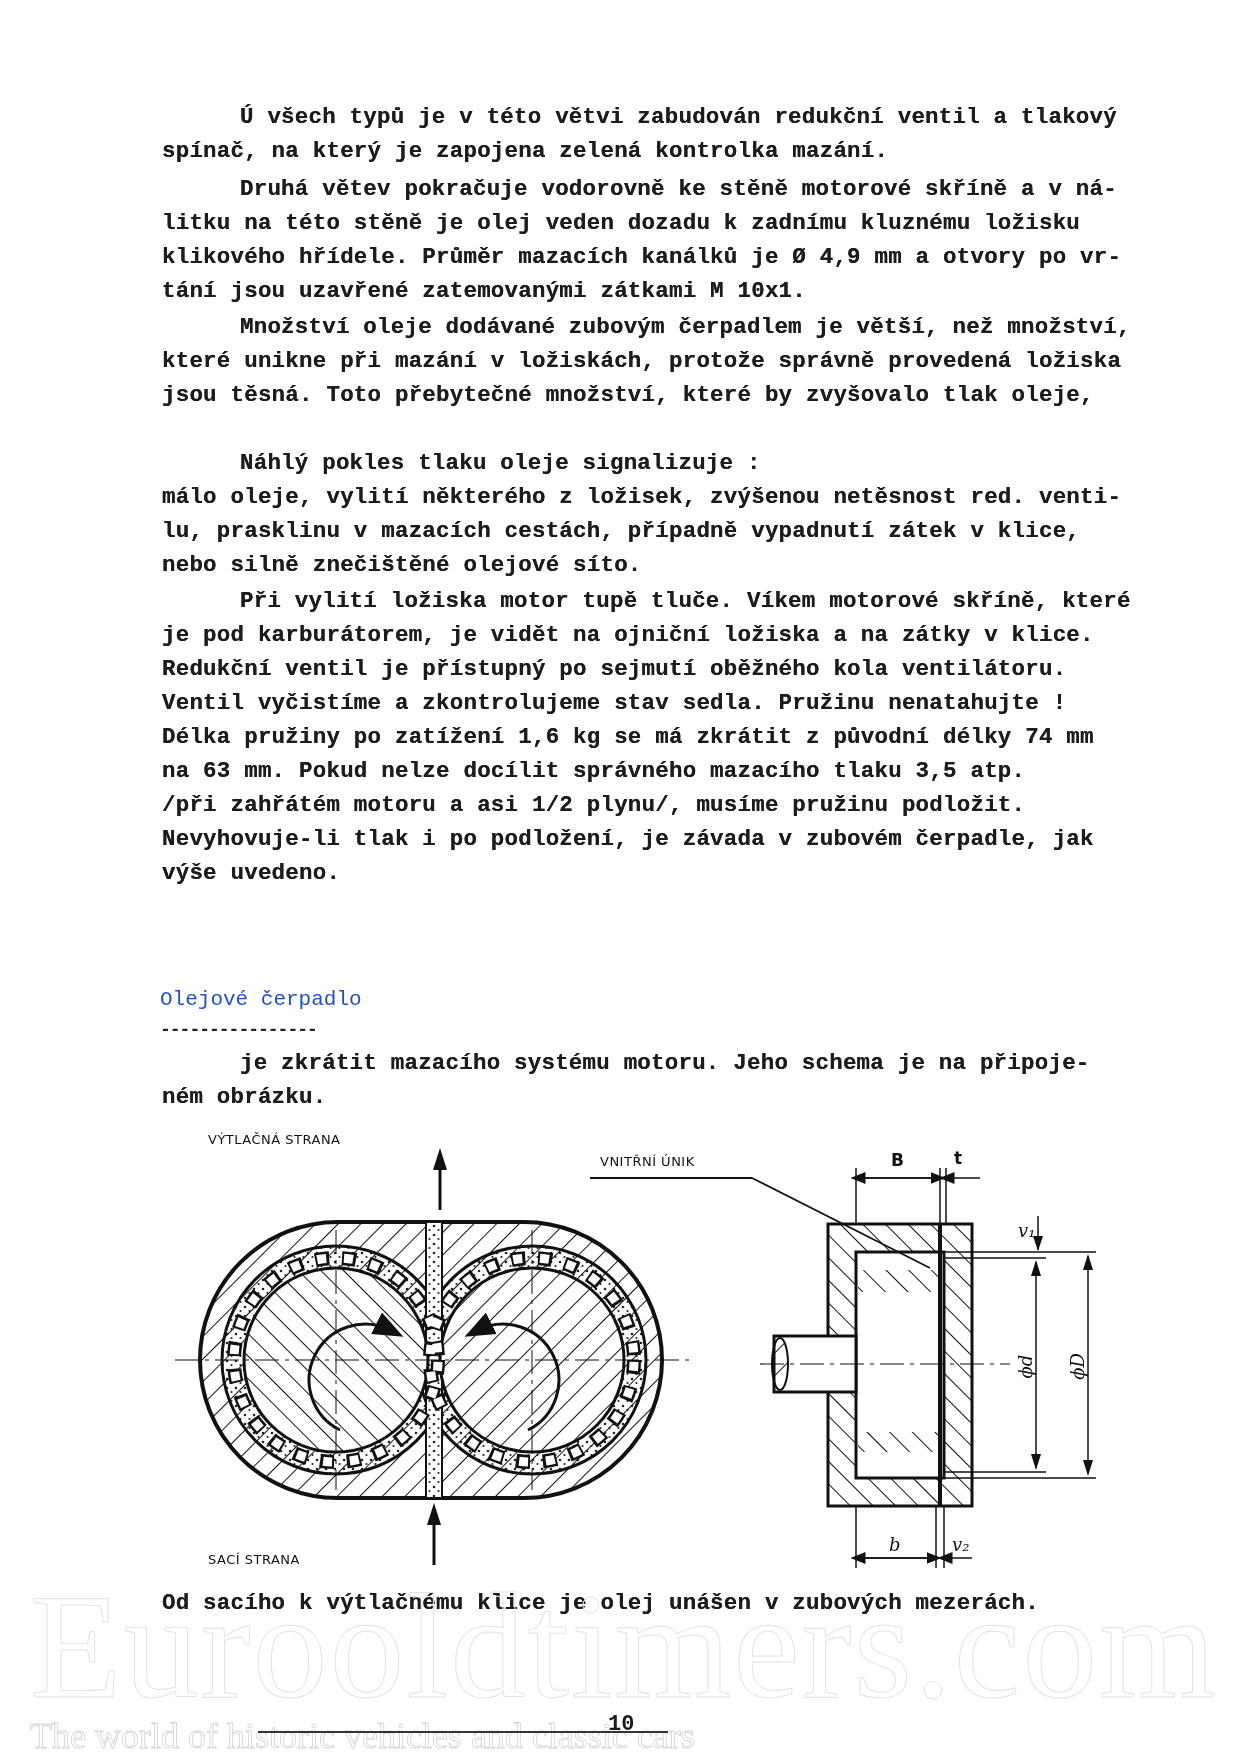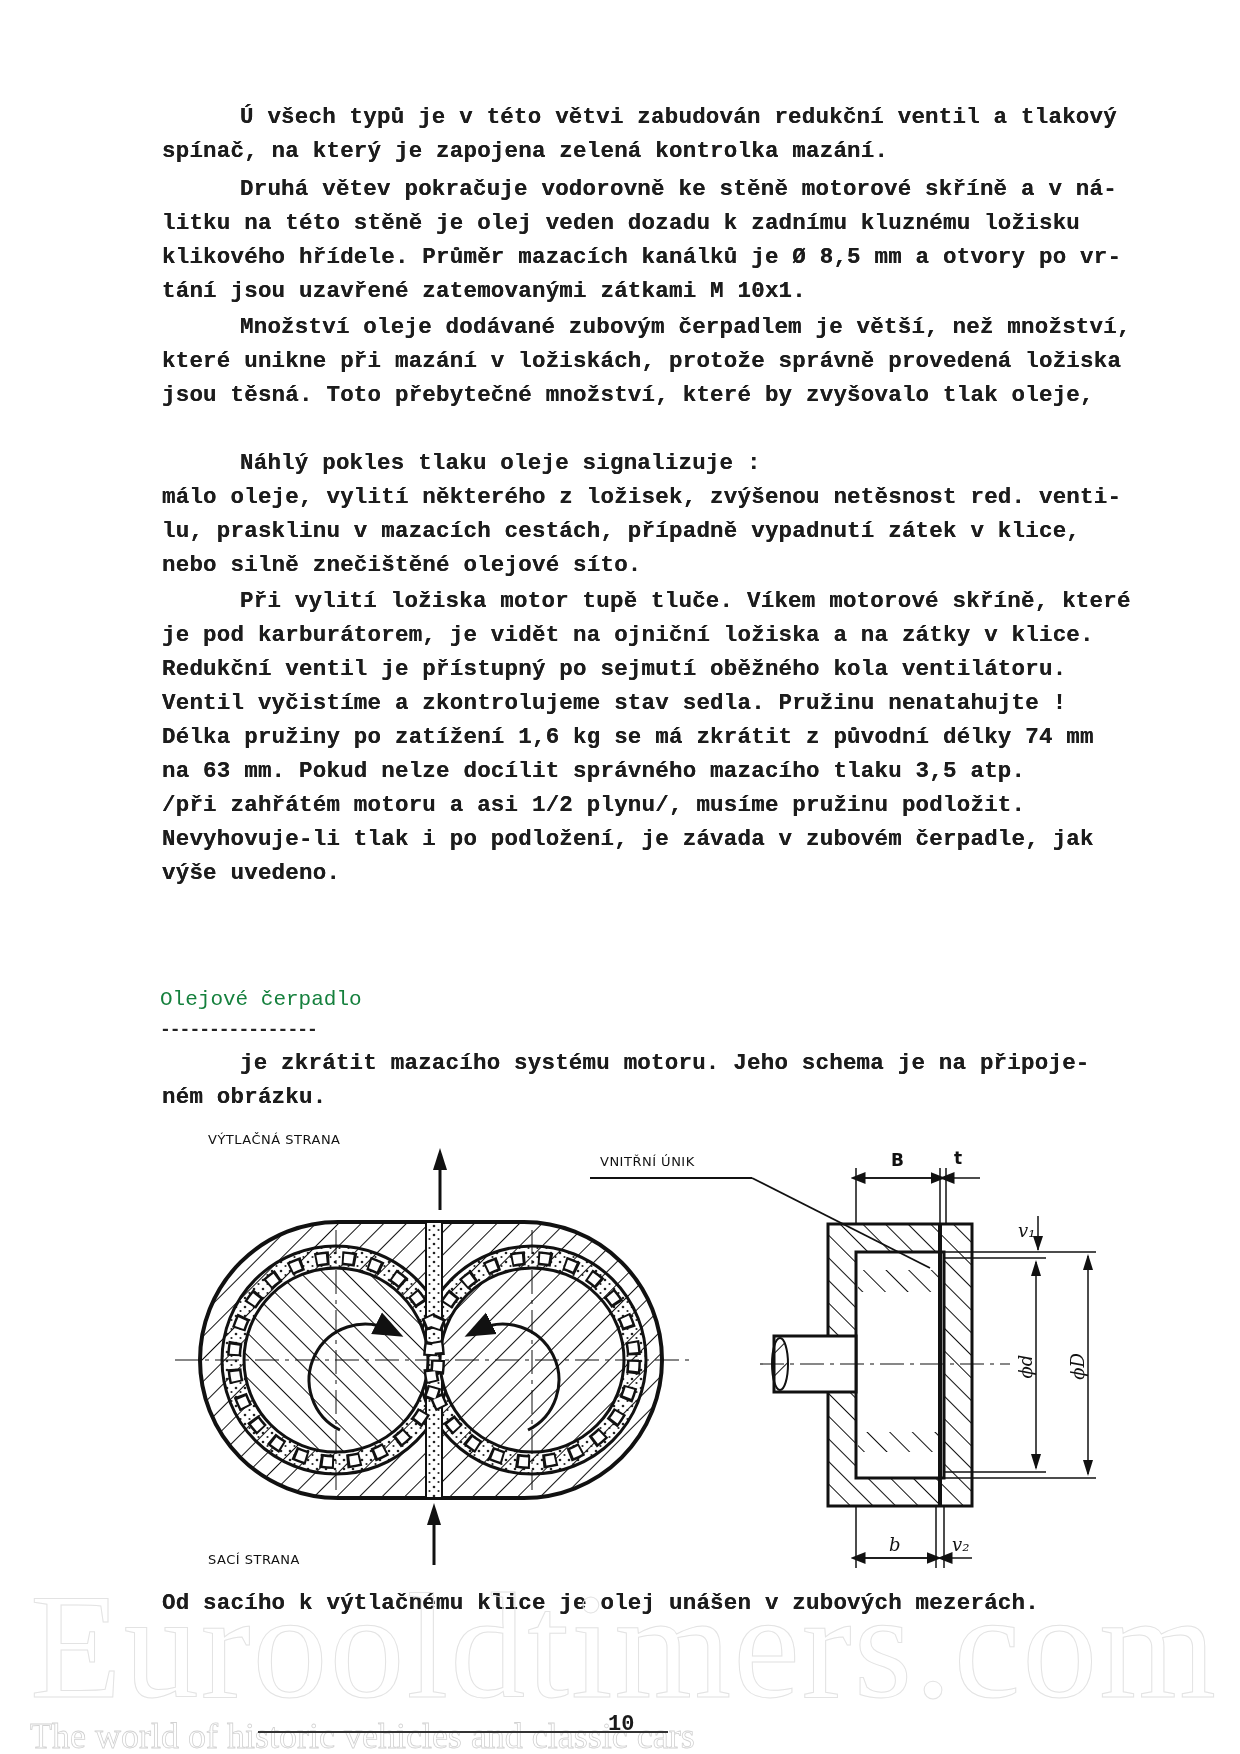--- a/index.html
+++ b/index.html
@@ -8,21 +8,21 @@
     background: #ffffff; color: #1a1a1a;
     font-family: "Liberation Mono", "DejaVu Sans Mono", monospace;
   }
   .page { position: absolute; left: 0; top: 0; width: 1240px; height: 1402px; }
   .line {
     position: absolute; left: 162px; white-space: pre;
     font-size: 22.5px; letter-spacing: 0.2px; color: #1c1c1c;
     font-weight: bold; text-shadow: 0 0 0.6px #333;
   }
   .indent { left: 240px; }
-  .heading { position: absolute; left: 160px; top: 988px; font-size: 21px; white-space: pre; font-weight: normal; color:#15803d; }
+  .heading { position: absolute; left: 160px; top: 988px; font-size: 21px; white-space: pre; font-weight: normal; color:#1d4ed8; }
   .heading-rule { position: absolute; left: 160px; top: 1020px; font-size: 18px; white-space: pre; letter-spacing: -1px; color:#222; font-weight:bold;}
   .label { position: absolute; font-family: "DejaVu Sans", sans-serif; font-size: 13px; color: #111; white-space: pre; letter-spacing: 0.5px; }
   .dim { position: absolute; font-family: "DejaVu Sans", sans-serif; font-size: 17px; font-weight: bold; color: #111; }
   .dim-i { position: absolute; font-family: "DejaVu Serif", serif; font-style: italic; font-size: 18px; color: #111; }
   .pagenum { position: absolute; left: 608px; top: 1712px; font-size: 22px; font-weight: bold; }
   .watermark {
     position: absolute; left: 30px; top: 1560px; font-family: "Liberation Serif", serif;
     font-size: 150px; color: transparent; -webkit-text-stroke: 1px #e3e3e3; letter-spacing: 2px; white-space: pre;
   }
   .watermark-sub {
@@ -35,21 +35,21 @@
 </head>
 <body>
 
 <div class="page">
 
   <div class="line indent" style="top:104px">Ú všech typů je v této větvi zabudován redukční ventil a tlakový</div>
   <div class="line" style="top:138px">spínač, na který je zapojena zelená kontrolka mazání.</div>
 
   <div class="line indent" style="top:176px">Druhá větev pokračuje vodorovně ke stěně motorové skříně a v ná-</div>
   <div class="line" style="top:210px">litku na této stěně je olej veden dozadu k zadnímu kluznému ložisku</div>
-  <div class="line" style="top:244px">klikového hřídele. Průměr mazacích kanálků je Ø 8,5 mm a otvory po vr-</div>
+  <div class="line" style="top:244px">klikového hřídele. Průměr mazacích kanálků je Ø 4,9 mm a otvory po vr-</div>
   <div class="line" style="top:278px">tání jsou uzavřené zatemovanými zátkami M 10x1.</div>
 
   <div class="line indent" style="top:314px">Množství oleje dodávané zubovým čerpadlem je větší, než množství,</div>
   <div class="line" style="top:382px">jsou těsná. Toto přebytečné množství, které by zvyšovalo tlak oleje,</div>
   <div class="line" style="top:348px">které unikne při mazání v ložiskách, protože správně provedená ložiska</div>
 
   <div class="line indent" style="top:450px">Náhlý pokles tlaku oleje signalizuje :</div>
   <div class="line" style="top:484px">málo oleje, vylití některého z ložisek, zvýšenou netěsnost red. venti-</div>
   <div class="line" style="top:518px">lu, prasklinu v mazacích cestách, případně vypadnutí zátek v klice,</div>
   <div class="line" style="top:552px">nebo silně znečištěné olejové síto.</div>

